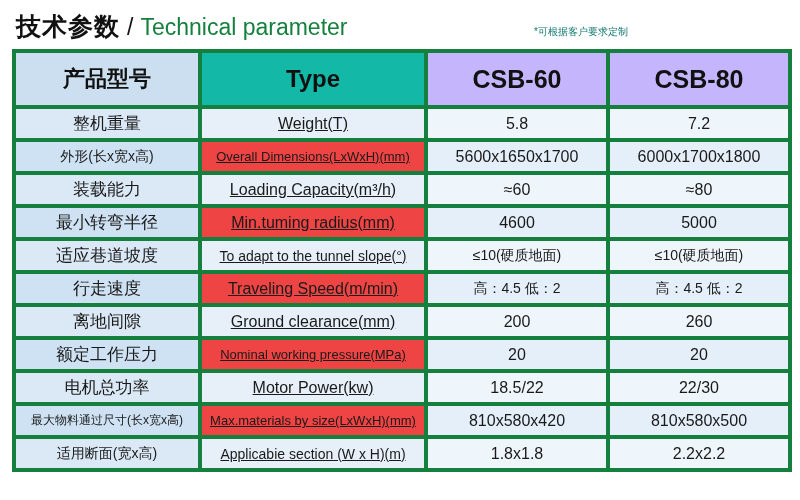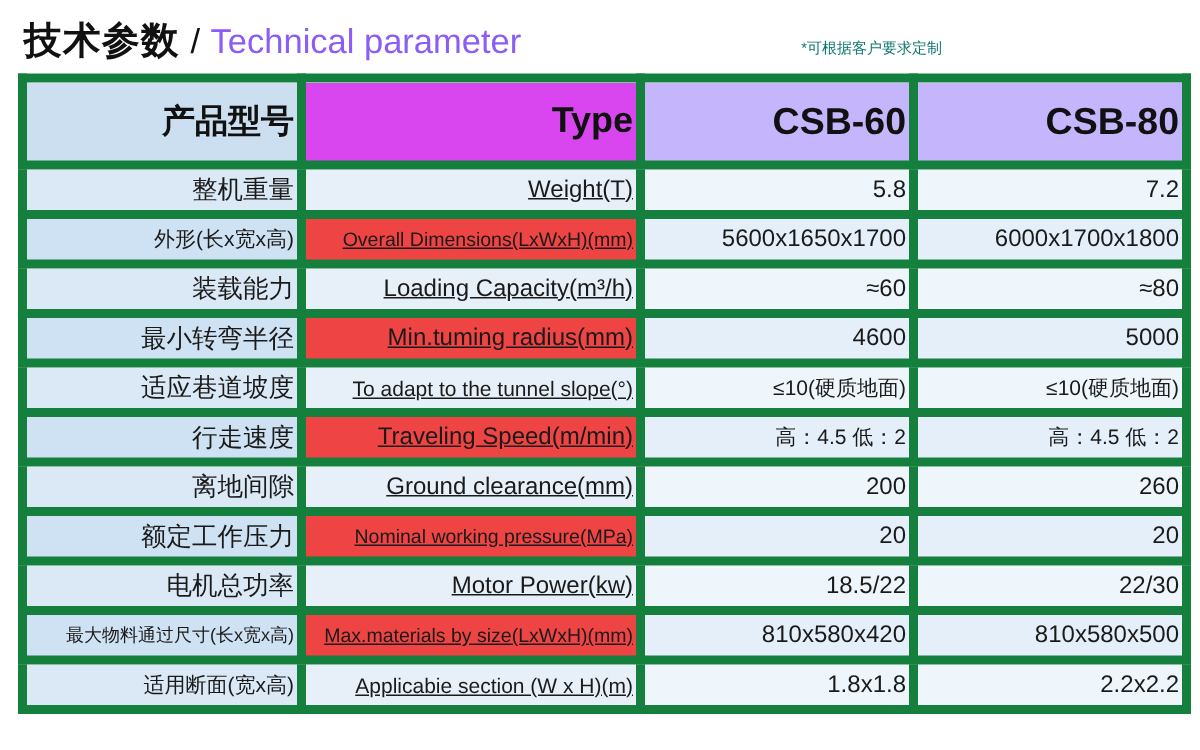--- a/index.html
+++ b/index.html
@@ -38,58 +38,58 @@
     letter-spacing: 1px;
     color: #111;
   }
   .title-sep {
     font-size: 23px;
     margin: 0 7px;
     color: #111;
   }
   .title-en {
     font-size: 23px;
-    color: #8b5cf6;
+    color: #15803d;
   }
   .note {
     font-size: 10px;
     color: #0f766e;
     white-space: nowrap;
     padding-bottom: 2px;
   }
   table.spec {
     width: 776px;
     border-collapse: collapse;
     table-layout: fixed;
   }
   table.spec col.c0 { width: 186px; }
   table.spec col.c1 { width: 226px; }
   table.spec col.c2 { width: 182px; }
   table.spec col.c3 { width: 182px; }
 
   table.spec th, table.spec td {
-    border: 6px solid #15803d;
-    text-align: right;
+    border: 4px solid #15803d;
+    text-align: center;
     vertical-align: middle;
     padding: 0 2px;
     overflow: hidden;
     white-space: nowrap;
   }
   thead th {
     height: 52px;
     font-weight: bold;
     font-size: 24px;
     color: #111;
   }
   thead th.h-cn {
     background: #ccdff0;
     font-size: 22px;
   }
   thead th.h-en {
-    background: #d946ef;
+    background: #14b8a6;
     font-size: 24px;
   }
   thead th.h-model {
     background: #c4b5fd;
     font-size: 25px;
   }
   tbody tr {
     height: 33px;
   }
   tbody td {

